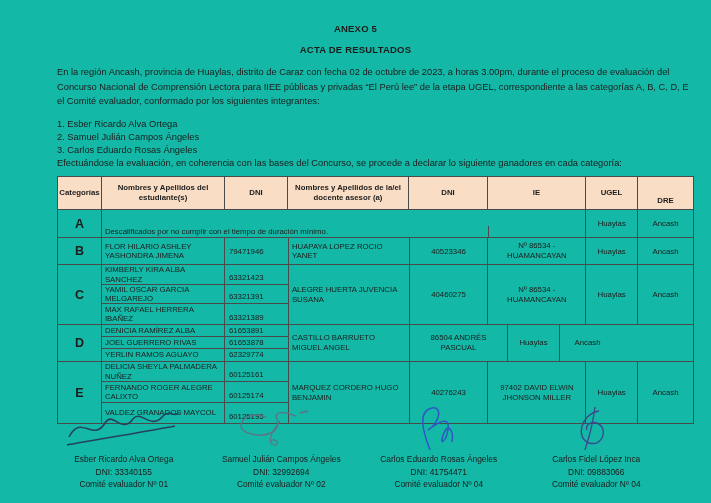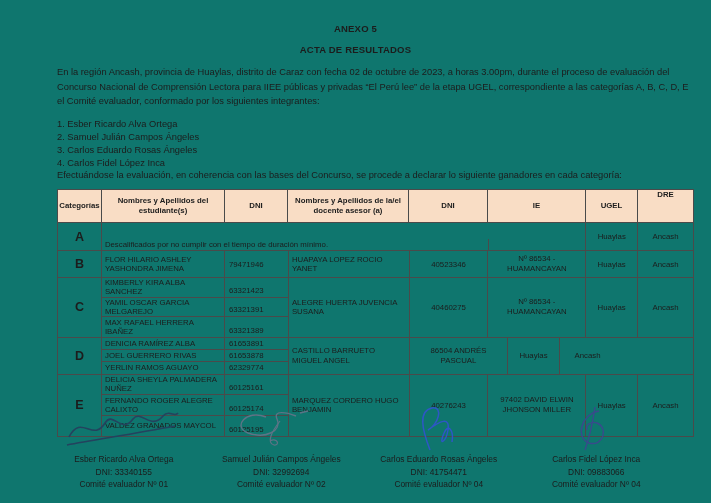--- a/index.html
+++ b/index.html
@@ -3,21 +3,21 @@
 <meta charset="utf-8">
 <style>
   * { box-sizing: border-box; margin: 0; padding: 0; }
   html, body { background: #ffffff; }
   body {
     width: 711px; height: 503px;
     font-family: "Liberation Sans", sans-serif;
     color: #1c1c1c;
     overflow: hidden;
   }
-  .page { position: relative; width: 711px; height: 503px; background: #0f766e; }
+  .page { position: relative; width: 711px; height: 503px; background: #14b8a6; }
 
   .title { text-align: center; font-weight: bold; font-size: 9.5px; letter-spacing: .2px; }
   .title-1 { padding-top: 23px; }
   .title-2 { padding-top: 10px; }
 
   .intro {
     margin: 10px 20px 0 57px;
     width: 636px;
     font-size: 9.3px;
     line-height: 14.6px;
@@ -46,21 +46,21 @@
   .c-stuwrap { width: 187px; padding: 0; display: block; }
   .c-tea  { width: 121px; }
   .c-dni2 { width: 79px;  justify-content: center; }
   .c-ie   { width: 98px;  justify-content: center; text-align: center; }
   .c-ugel { width: 52px;  justify-content: center; text-align: center; }
   .c-dre  { width: 55px;  justify-content: center; text-align: center; }
   .c-merge{ width: 388px; margin-top: 16px; }
 
   .thead { background: #f9ddc5; min-height: 33px; }
   .thead .cell { font-weight: bold; justify-content: center; text-align: center; line-height: 9.5px; }
-  .thead .c-dre { align-items: flex-start; padding-top: 0; }
+  .thead .c-dre { align-items: flex-start; padding-top: 19px; }
 
   .cat-letter { font-size: 12.5px; font-weight: bold; }
 
   .row-a { min-height: 25px; }
   .row-b { min-height: 27px; }
 
   .srow { display: flex; border-bottom: 1px solid #4a4a4a; align-items: stretch; }
   .srow:last-child { border-bottom: none; }
   .srow .sname {
     width: 123px; border-right: 1px solid #4a4a4a;
@@ -99,21 +99,20 @@
 
   <div class="title title-1">ANEXO 5</div>
   <div class="title title-2">ACTA DE RESULTADOS</div>
 
   <div class="intro">En la región  Ancash, provincia de Huaylas, distrito de Caraz con fecha 02 de  octubre de 2023, a horas 3.00pm, durante el proceso de evaluación del Concurso Nacional de Comprensión Lectora para IIEE públicas y privadas “El Perú lee” de la etapa UGEL, correspondiente a las categorías A, B, C, D, E el Comité evaluador, conformado por los siguientes integrantes:</div>
 
   <div class="members">
     <div>1. Esber Ricardo Alva Ortega</div>
     <div>2. Samuel Julián Campos Ángeles</div>
     <div>3. Carlos Eduardo Rosas Ángeles</div>
-    <div>4. Carlos Fidel López Inca</div>
     <div>Efectuándose la evaluación, en coherencia con las bases del Concurso, se procede a declarar lo siguiente ganadores en  cada categoría:</div>
   </div>
 
   <div class="rtable">
 
     <div class="trow thead">
       <div class="cell c-cat">Categorías</div>
       <div class="cell c-stu">Nombres y Apellidos del estudiante(s)</div>
       <div class="cell c-dni">DNI</div>
       <div class="cell c-tea">Nombres y Apellidos de la/el docente asesor (a)</div>

